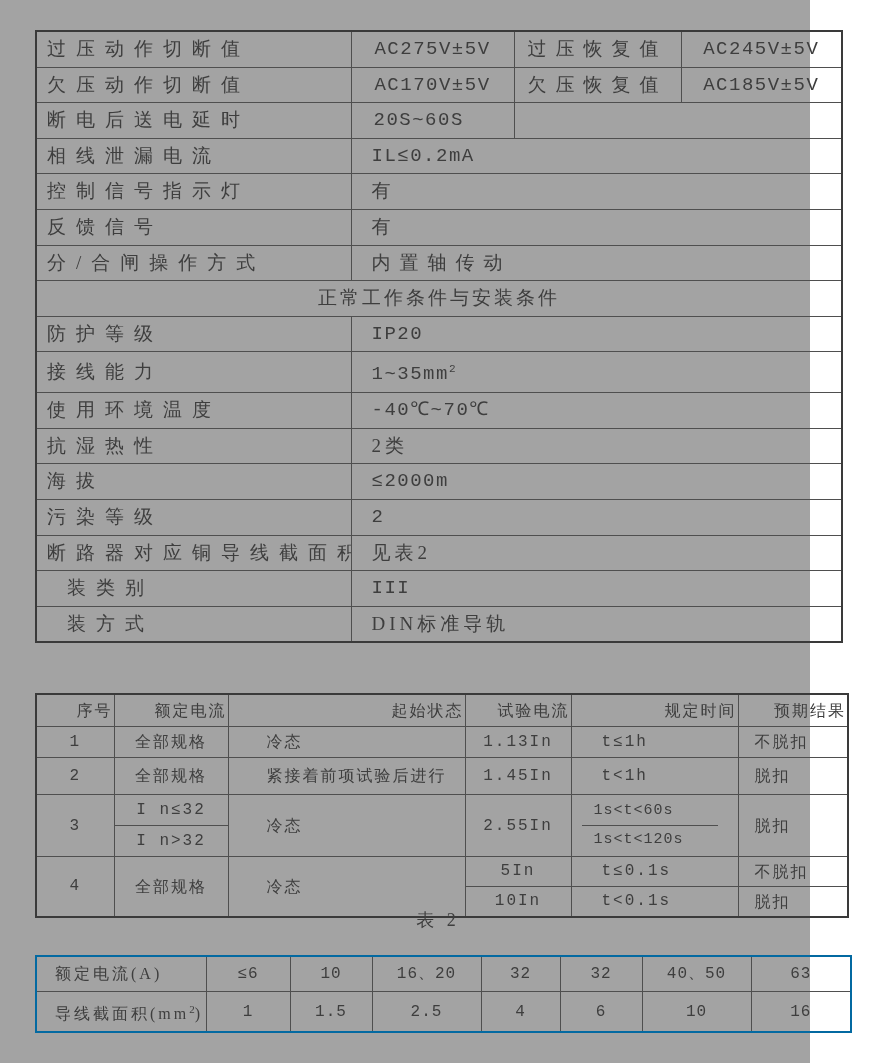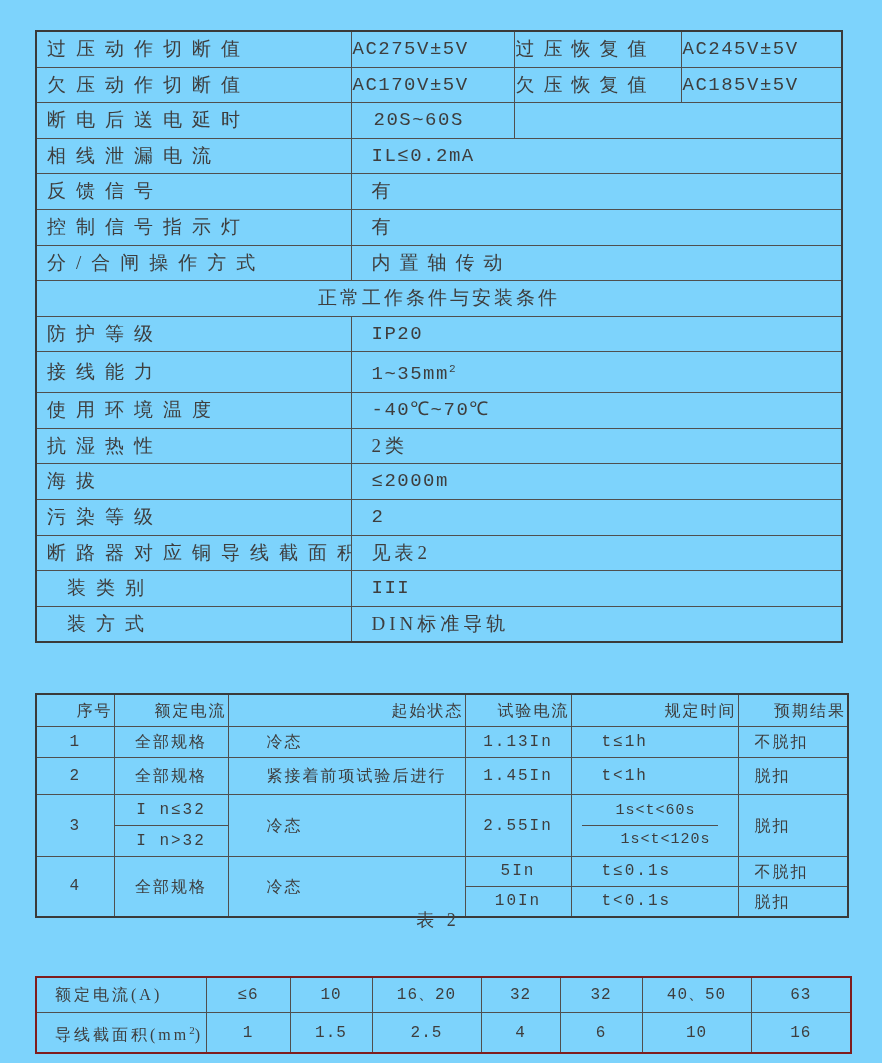--- a/index.html
+++ b/index.html
@@ -1,28 +1,28 @@
 <!DOCTYPE html>
 <html><head>
 <meta charset="utf-8">
 <style>
   html,body { margin:0; padding:0; background:#ffffff; }
   .page {
-    position:relative; width:882px; height:1063px; background:#7dd3fc;
+    position:relative; width:810px; height:1063px; background:#a3a3a3;
     font-family:"Liberation Serif","DejaVu Serif",serif; color:#3e3e3e;
   }
   table { border-collapse:collapse; table-layout:fixed; }
   td { border:1px solid #4f4f4f; overflow:hidden; white-space:nowrap; vertical-align:middle; }
 
   
   .t1 { position:absolute; left:35px; top:30px; width:806px; border:2px solid #3a3a3a; }
   .t1 td { height:32.6px; line-height:32.6px; font-size:19px; }
   .lbl { padding-left:10px; letter-spacing:10px; }
   .lbl-ind { padding-left:30px; letter-spacing:10px; }
-  .vc { text-align:left; }
+  .vc { text-align:center; }
   .vl { text-align:left; padding-left:20px; }
   .zh-c { letter-spacing:9px; }
   .zhv { letter-spacing:9px; }
   .mix { letter-spacing:4px; font-size:17px; }
   .lat { font-family:"Liberation Mono","DejaVu Sans Mono",monospace; font-size:16px; letter-spacing:1.5px; }
   .sec { text-align:center; letter-spacing:3px; font-size:19px; }
   .sup { font-size:11px; vertical-align:super; letter-spacing:0; }
 
   
   .cap { position:absolute; left:35px; width:806px; text-align:center;
@@ -34,26 +34,26 @@
   .t2 { position:absolute; left:35px; top:693px; width:812px; border:2px solid #3a3a3a; }
   .t2 td { font-size:16px; letter-spacing:2px; text-align:center; height:28px; line-height:28px; }
   .t2 tr.hd td { height:29px;text-align:right; }
   .t2 tr.r2 td { height:34px; }
   .t2 tr.r4 td { height:27px; line-height:27px; }
   .t2 .left38 { text-align:left; padding-left:38px; }
   .t2 .left30 { text-align:left; padding-left:30px; }
   .t2 .left16 { text-align:left; padding-left:16px; }
   .lat2 { font-family:"Liberation Mono","DejaVu Sans Mono",monospace; font-size:15px; letter-spacing:1px; }
   .t2 td.p0 { padding:0; }
-  .fr { height:28px; line-height:28px; text-align:center; padding-left:22px;
+  .fr { height:28px; line-height:28px; text-align:left; padding-left:22px;
         font-family:"Liberation Mono","DejaVu Sans Mono",monospace; font-size:15px; letter-spacing:1px; }
   .fr-top { margin:0 20px 0 10px; border-bottom:1px solid #4f4f4f; padding-left:12px; }
 
   
-  .t3 { position:absolute; left:35px; top:976px; width:815px; border:2px solid #7f1d1d; }
+  .t3 { position:absolute; left:35px; top:955px; width:815px; border:2px solid #0369a1; }
   .t3 td { height:32px; line-height:32px; font-size:16px; text-align:center;
            font-family:"Liberation Mono","DejaVu Sans Mono",monospace; letter-spacing:1px; }
   .t3 .lbl3 { text-align:left; padding-left:18px; letter-spacing:3px;
               font-family:"Liberation Serif","DejaVu Serif",serif; }
 </style>
 </head>
 <body>
 
 <div class="page">
 
@@ -80,25 +80,25 @@
     <tr>
       <td class="lbl">断电后送电延时</td>
       <td class="vl lat" style="padding-left:22px">20S~60S</td>
       <td colspan="2"></td>
     </tr>
     <tr>
       <td class="lbl">相线泄漏电流</td>
       <td colspan="3" class="vl lat">IL≤0.2mA</td>
     </tr>
     <tr>
+      <td class="lbl">控制信号指示灯</td>
+      <td colspan="3" class="vl zhv">有</td>
+    </tr>
+    <tr>
       <td class="lbl">反馈信号</td>
-      <td colspan="3" class="vl zhv">有</td>
-    </tr>
-    <tr>
-      <td class="lbl">控制信号指示灯</td>
       <td colspan="3" class="vl zhv">有</td>
     </tr>
     <tr>
       <td class="lbl">分/合闸操作方式</td>
       <td colspan="3" class="vl zhv">内置轴传动</td>
     </tr>
     <tr>
       <td colspan="4" class="sec">正常工作条件与安装条件</td>
     </tr>
     <tr>

